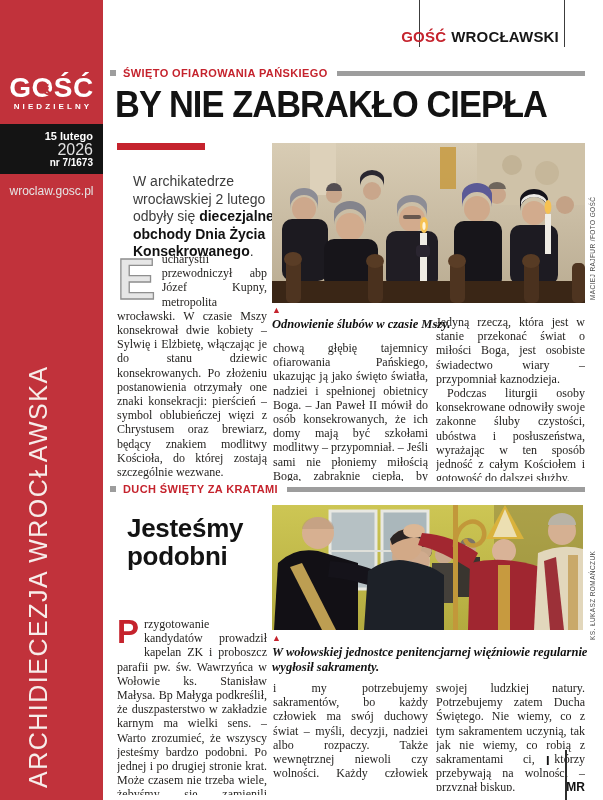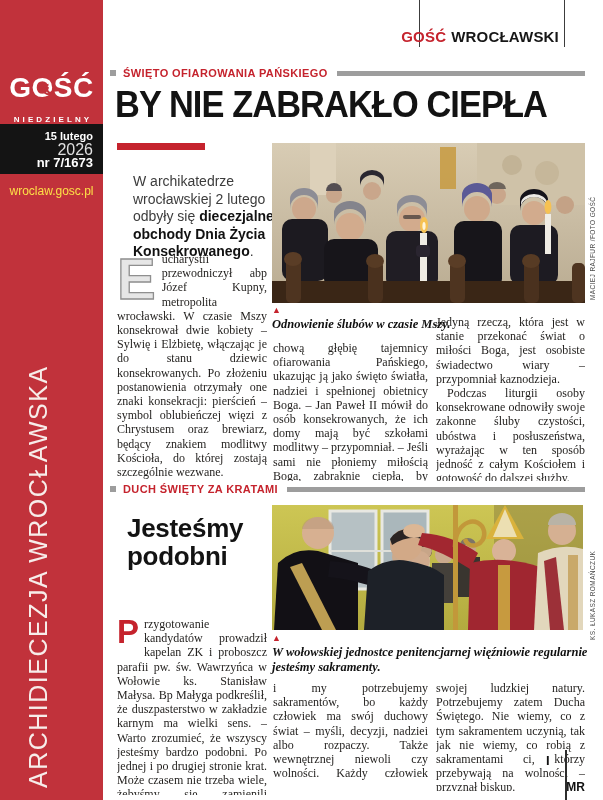--- a/index.html
+++ b/index.html
@@ -6,28 +6,28 @@
   .page {
     position:relative; width:603px; height:800px; background:#ffffff;
     margin:0 auto; overflow:hidden;
     font-family:"Liberation Sans", sans-serif;
   }
   
   .sidebar { position:absolute; left:0; top:0; width:103px; height:800px; background:#C1323B; }
   .logo { position:absolute; left:0; top:74px; width:103px; text-align:center; color:#fff; }
   .logo-title { font-size:28px; font-weight:bold; letter-spacing:0.5px; line-height:28px; position:relative; }
   .logo-swirl { position:absolute; left:42px; top:9px; }
-  .logo-sub { font-size:8px; font-weight:bold; letter-spacing:3.1px; margin-top:13px; padding-left:3px; }
+  .logo-sub { font-size:8px; font-weight:bold; letter-spacing:3.1px; margin-top:0; padding-left:3px; }
   .datebox { position:absolute; left:0; top:124px; width:103px; height:50px; background:#141414;
              color:#fff; text-align:right; box-sizing:border-box; padding:6px 10px 0 0; line-height:13px; }
   .datebox .d1 { font-size:11px; font-weight:bold; }
   .datebox .d2 { font-size:16px; color:#e0e0e0; }
-  .datebox .d3 { font-size:13px; font-weight:bold; }
+  .datebox .d3 { font-size:10px; font-weight:bold; }
   .website { position:absolute; left:0; top:184px; width:103px; text-align:center;
-             color:#fde047; font-size:12px; }
+             color:#e5e5e5; font-size:12px; }
   .region { position:absolute; left:24px; top:388px; height:400px;
             writing-mode:vertical-rl; transform:rotate(180deg);
             color:#F7EDEA; font-size:25px; letter-spacing:1.5px; font-weight:normal; white-space:nowrap; }
   
   .edition { position:absolute; left:419px; top:0; width:146px; height:47px;
              border-left:1px solid #3c3c3c; border-right:1px solid #3c3c3c;
              display:flex; align-items:flex-end; justify-content:flex-end;
              padding:0 5px 2px 0; box-sizing:border-box;
              font-size:15px; font-weight:bold; letter-spacing:0.2px; }
   .edition .red { color:#C5232D; margin-right:5px; }
@@ -267,21 +267,21 @@
       <circle cx="290" cy="26" r="14" fill="#d5b092"></circle>
       <path d="M276 20 a14 12 0 0 1 28 0 z" fill="#b9b3a6"></path>
       <path d="M266 48 Q290 38 311 44 L311 125 L262 125 Z" fill="#e2d7bc"></path>
       <polygon points="272,56 284,52 292,125 278,125" fill="#9c3038"></polygon>
       <rect x="296" y="50" width="10" height="75" fill="#c9a96a"></rect>
     </g>
   </svg>
   <span class="vcredit" style="left:589px; top:535px; height:105px;">KS. ŁUKASZ ROMAŃCZUK</span>
 
   <span class="cap-marker" style="left:272px; top:634px;">▲</span>
-  <div class="caption" style="left:272px; top:645px; width:316px;">W wołowskiej jednostce penitencjarnej więźniowie regularnie jesteśmy sakramenty.</div>
+  <div class="caption" style="left:272px; top:645px; width:316px;">W wołowskiej jednostce penitencjarnej więźniowie regularnie wygłosił sakramenty.</div>
 
   <div class="col" style="left:117px; top:617px; width:150px; height:178px;">
     <p><span class="dropcap-p">P</span><span>rzygotowanie kandydatów prowadził kapelan ZK i proboszcz parafii pw. św. Wawrzyńca w Wołowie ks. Stanisław Małysa. Bp Małyga podkreślił, że duszpasterstwo w zakładzie karnym ma wielki sens. – Warto zrozumieć, że wszyscy jesteśmy bardzo podobni. Po jednej i po drugiej stronie krat. Może czasem nie trzeba wiele, żebyśmy się zamienili miejscami. Oni</span></p>
   </div>
   <div class="col" style="left:273px; top:681px; width:155px; height:100px;">
     <p>i my potrzebujemy sakramentów, bo każdy człowiek ma swój duchowy świat – myśli, decyzji, nadziei albo rozpaczy. Także wewnętrznej niewoli czy wolności. Każdy człowiek natknie się na ograniczenia</p>
   </div>
   <div class="col" style="left:436px; top:681px; width:149px; height:110px;">
     <p><span>swojej ludzkiej natury. Potrzebujemy zatem Ducha Świętego. Nie wiemy, co z tym sakramentem uczynią, tak jak nie wiemy, co robią z sakramentami ci, którzy przebywają na wolności – przyznał biskup.</span> <span class="mr">MR</span></p>
   </div>

